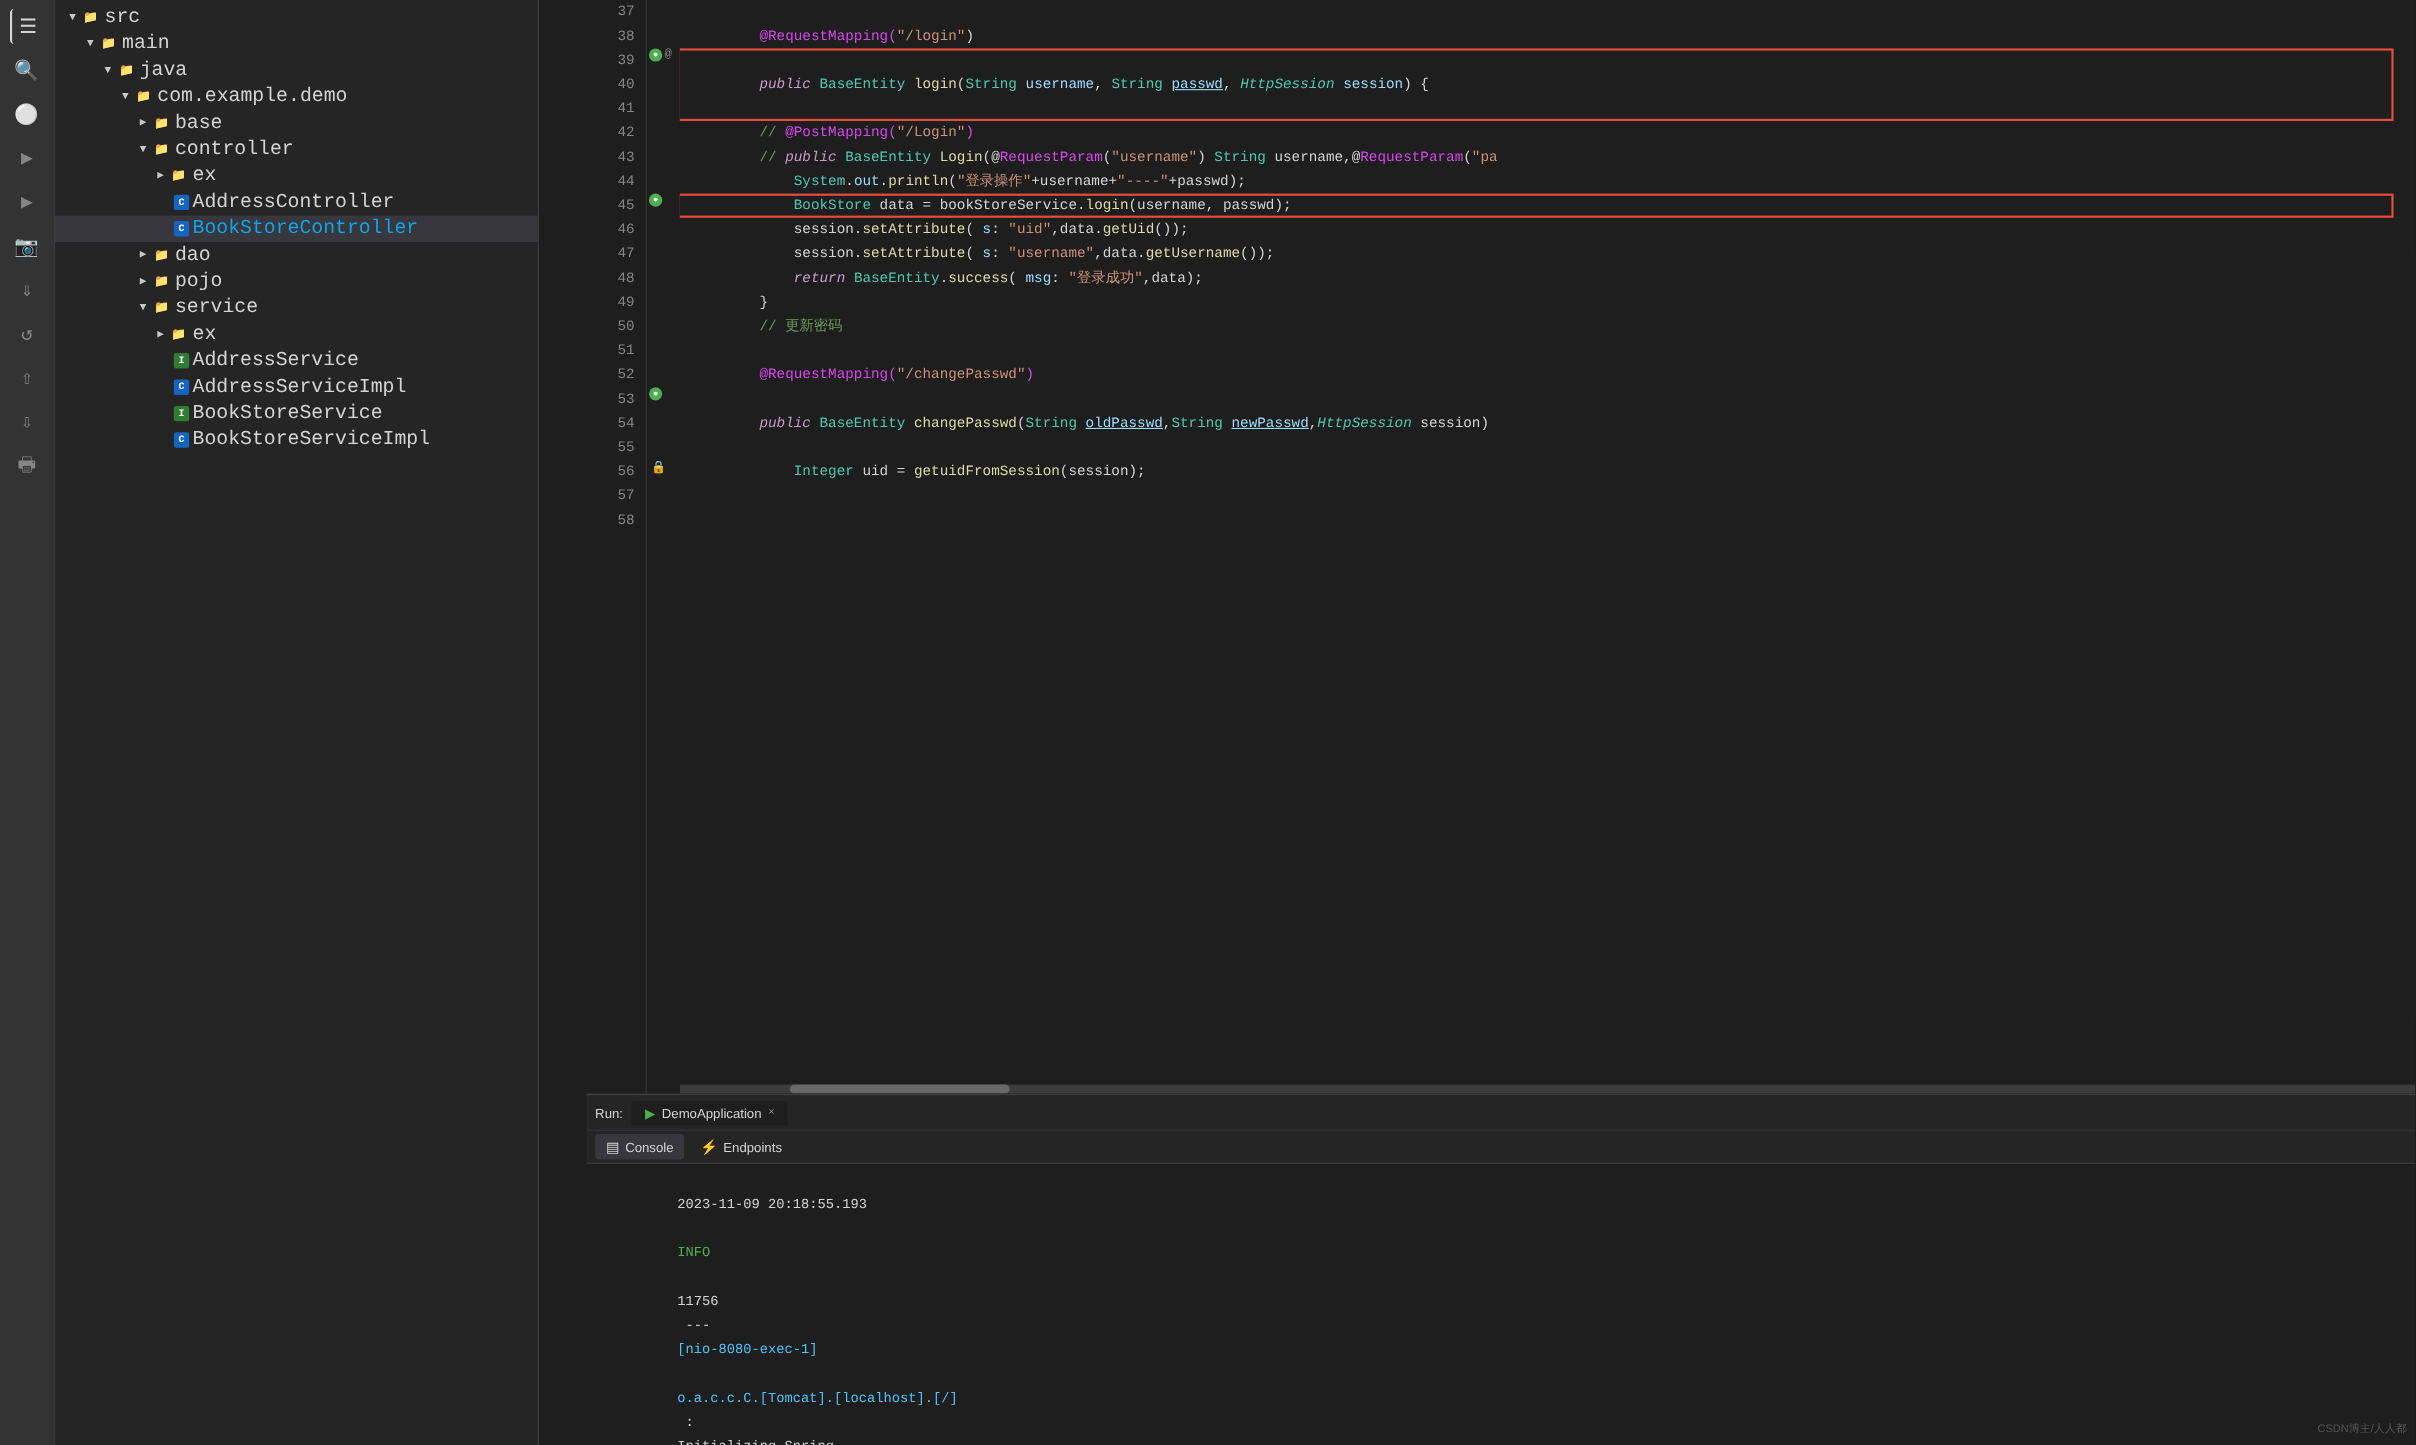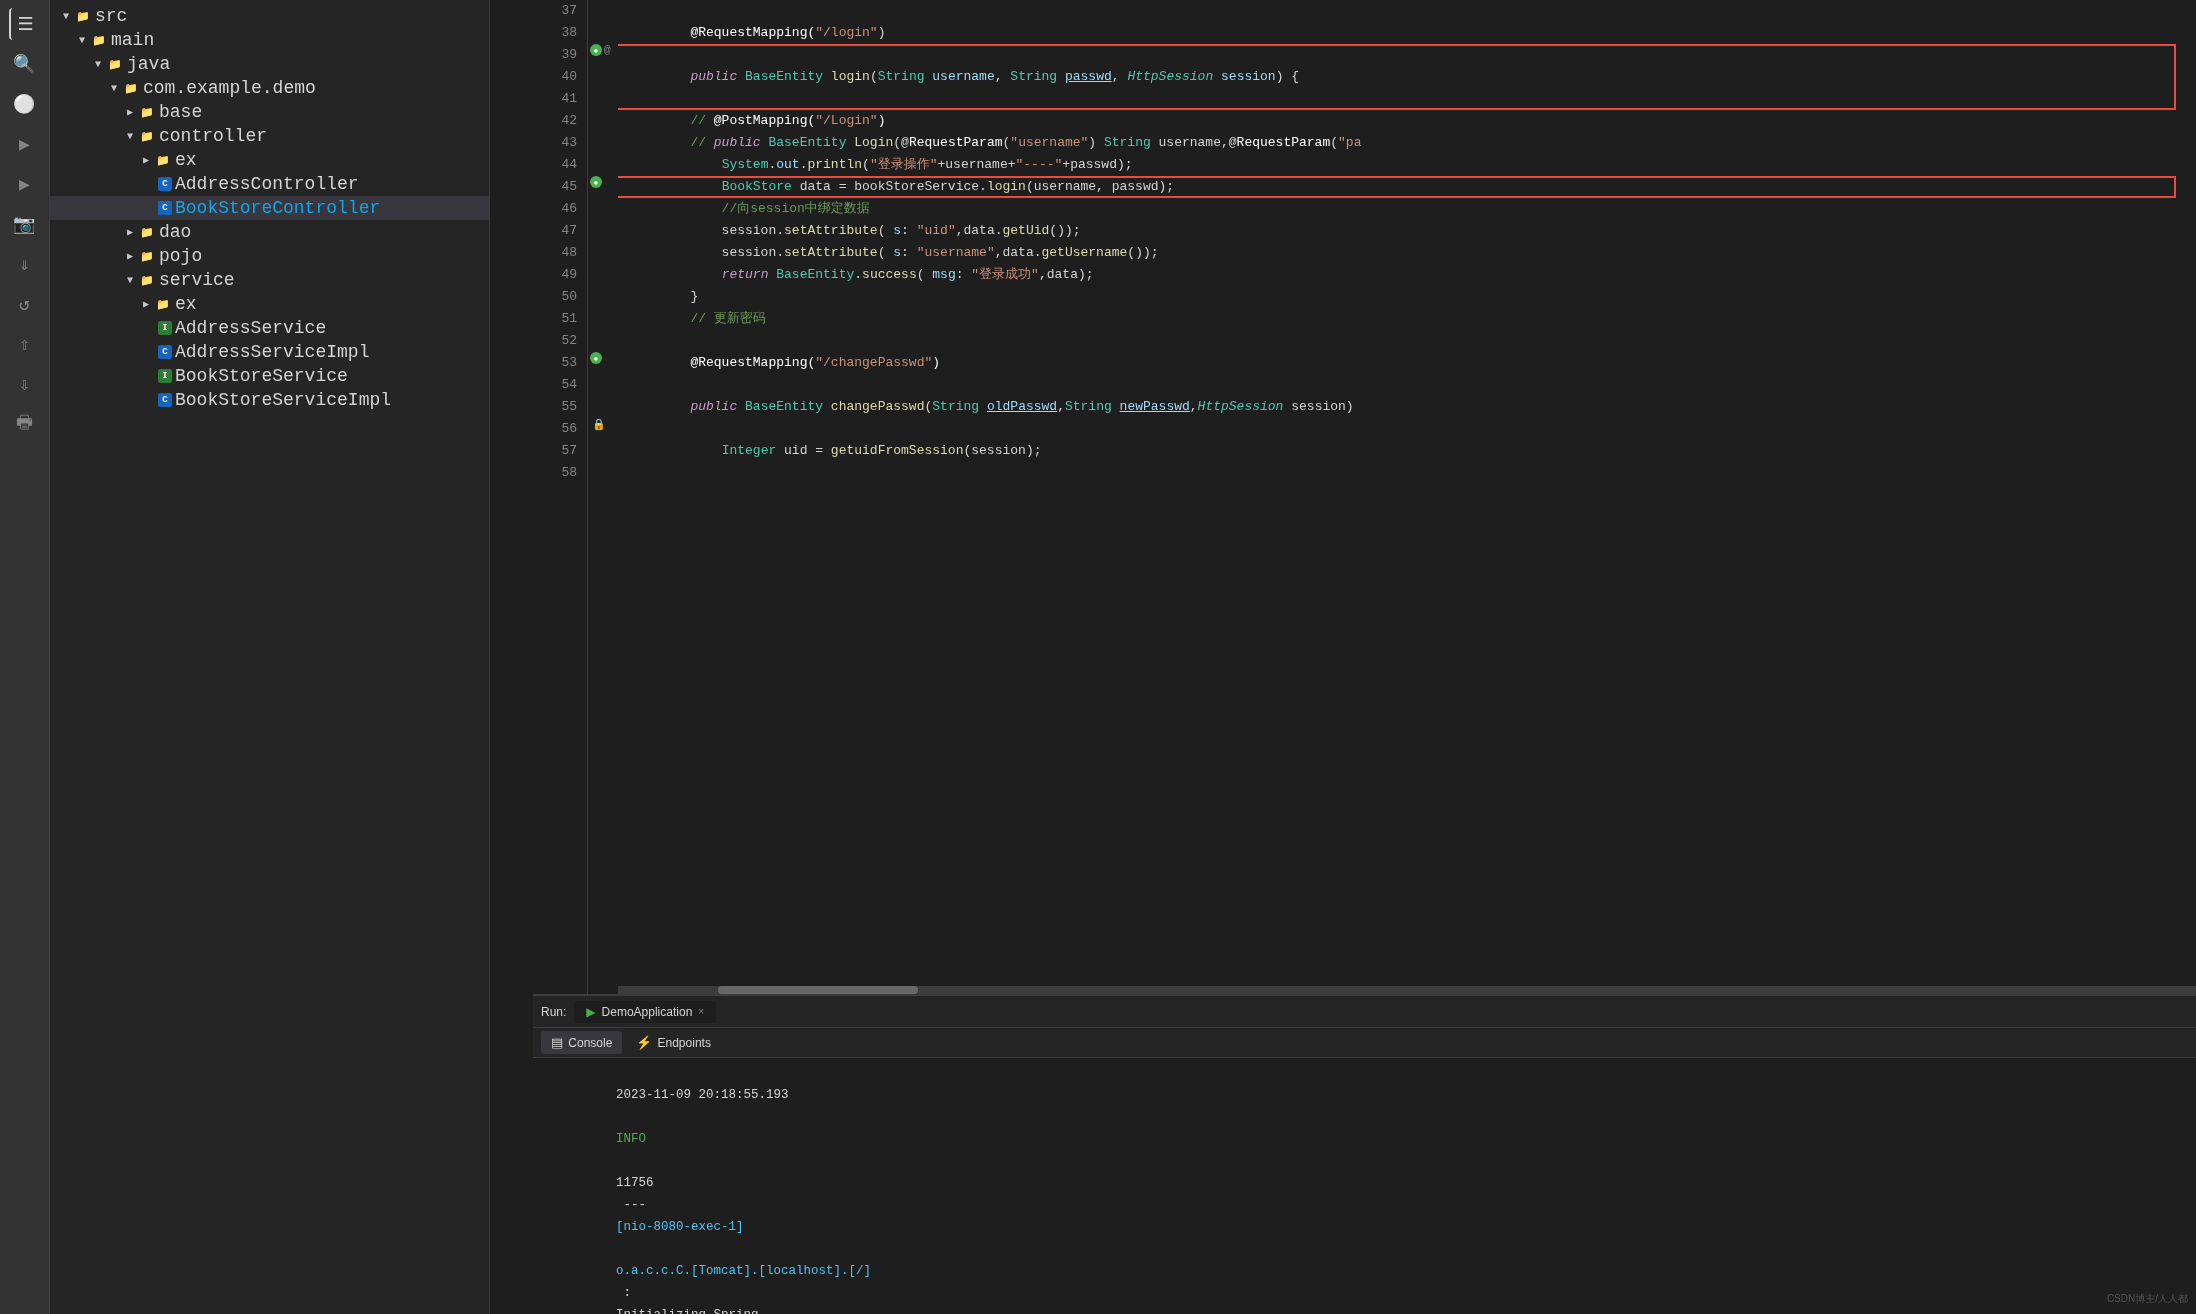--- a/index.html
+++ b/index.html
@@ -138,21 +138,21 @@
       display: flex;
       align-items: center;
       position: relative;
     }
 
     
     .kw { color: #cc99cd; font-style: italic; } 
     .type { color: #4ec9b0; } 
     .str { color: #ce9178; } 
     .comment { color: #6a9955; } 
-    .annotation { color: #ffffff; text-align: center; } 
+    .annotation { color: #d946ef; text-align: center; } 
     .method { color: #dcdcaa; } 
     .param { color: #9cdcfe; } 
     .plain { color: #d4d4d4; }
     .out-field { color: #9cdcfe; }
 
     
     .bottom-panel {
       height: 320px;
       background: #1e1e1e;
       border-top: 2px solid #3c3c3c;
@@ -510,23 +510,20 @@
         </div>
 
         <div class="code-line">
           <span class="plain">            </span><span class="type">System</span><span class="plain">.</span><span class="out-field">out</span><span class="plain">.</span><span class="method">println</span><span class="plain">(</span><span class="str">"登录操作"</span><span class="plain">+username+</span><span class="str">"----"</span><span class="plain">+passwd);</span>
         </div>
 
         <div class="code-line">
           <span class="plain">            </span><span class="type">BookStore</span><span class="plain"> data = bookStoreService.</span><span class="method">login</span><span class="plain">(username, passwd);</span>
         </div>
 
-        <div class="code-line">
-          <span class="comment">            //向session中绑定数据</span>
-        </div>
 
         <div class="code-line">
           <span class="plain">            session.</span><span class="method">setAttribute</span><span class="plain">( </span><span class="param">s</span><span class="plain">: </span><span class="str">"uid"</span><span class="plain">,data.</span><span class="method">getUid</span><span class="plain">());</span>
         </div>
 
         <div class="code-line">
           <span class="plain">            session.</span><span class="method">setAttribute</span><span class="plain">( </span><span class="param">s</span><span class="plain">: </span><span class="str">"username"</span><span class="plain">,data.</span><span class="method">getUsername</span><span class="plain">());</span>
         </div>
 
         <div class="code-line">

